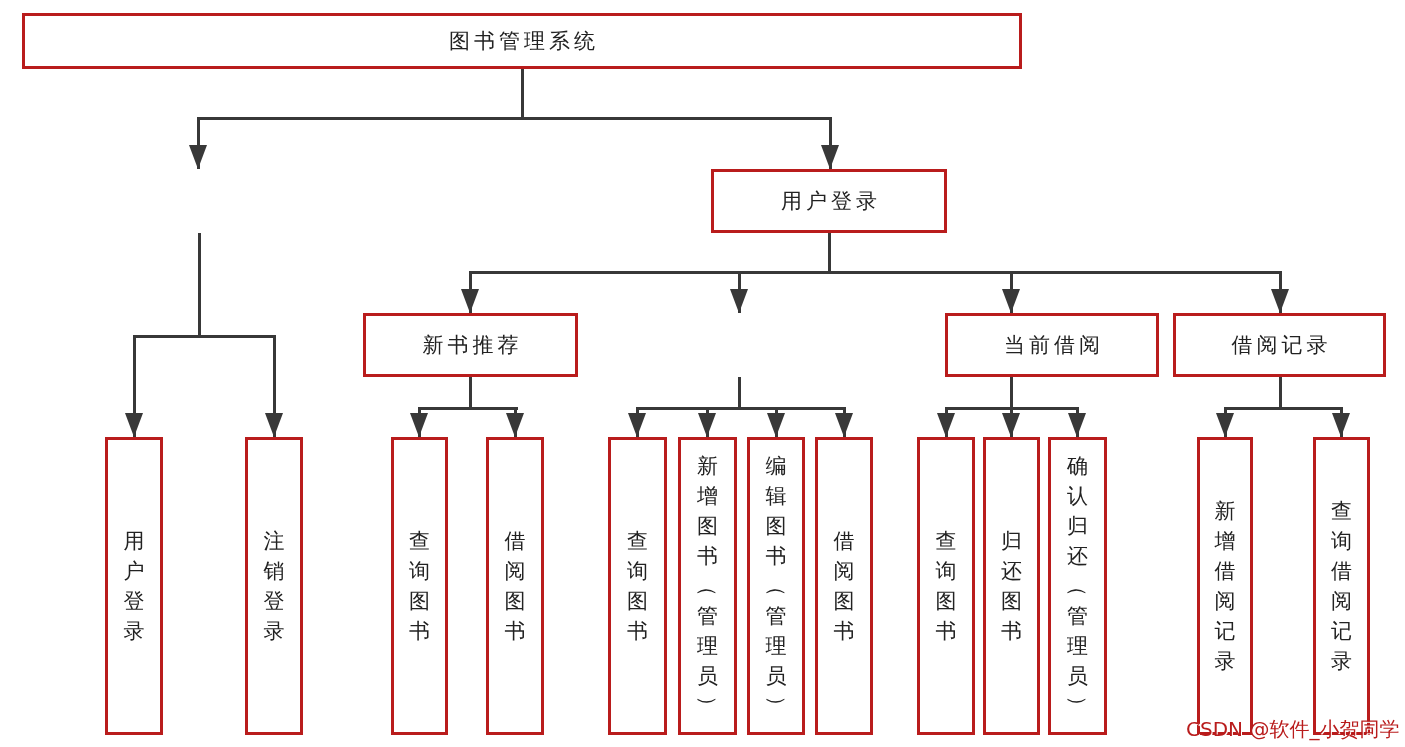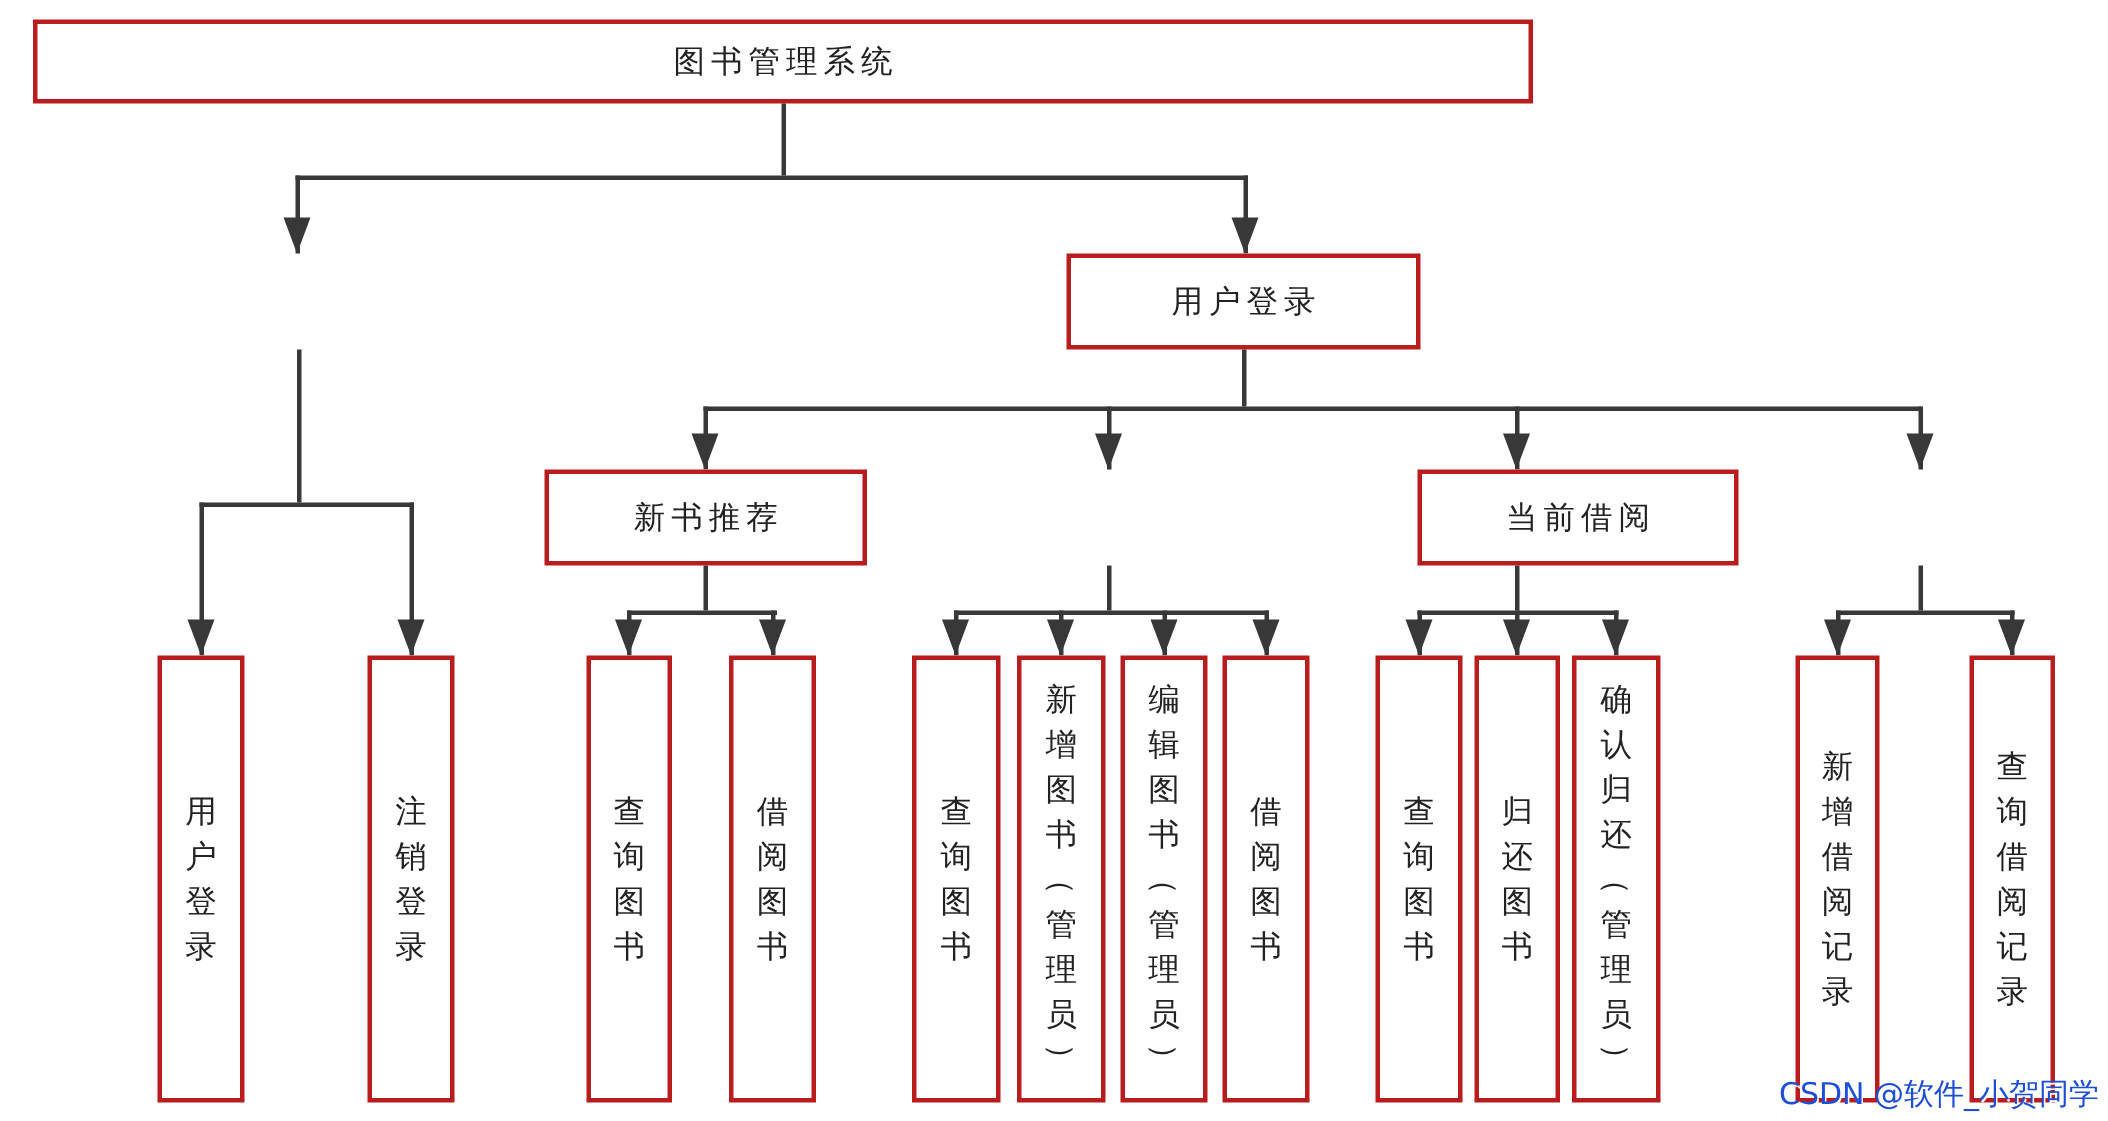--- a/index.html
+++ b/index.html
@@ -53,21 +53,21 @@
     width: 0; height: 0;
     border-left: 9px solid transparent;
     border-right: 9px solid transparent;
     border-top: 24px solid #383838;
   }
   .watermark {
     position: absolute;
     left: 1186px;
     top: 716px;
     font-size: 20px;
-    color: #1d4ed8;
+    color: #b91c1c;
     white-space: nowrap;
     text-shadow: 1px 1px 0 #ffffff;
   }
 </style>
 </head>
 <body>
 
 <div class="stage">
 
   <div class="node" style="left:22px; top:13px; width:1000px; height:56px;">
@@ -102,20 +102,23 @@
   <div class="ah" style="left:1002px; top:289px;"></div>
   <div class="vl" style="left:1279px; top:271px; height:42px;"></div>
   <div class="ah" style="left:1271px; top:289px;"></div>
 
   <div class="node" style="left:363px; top:313px; width:215px; height:64px;">
     <span class="hlabel">新书推荐</span>
   </div>
   <div class="node" style="left:945px; top:313px; width:214px; height:64px;">
     <span class="hlabel">当前借阅</span>
   </div>
+  <div class="node" style="left:1173px; top:313px; width:213px; height:64px;">
+    <span class="hlabel">借阅记录</span>
+  </div>
 
   <div class="vl" style="left:469px; top:377px; height:30px;"></div>
   <div class="hl" style="left:418px; top:407px; width:100px;"></div>
   <div class="vl" style="left:418px; top:407px; height:30px;"></div>
   <div class="ah" style="left:410px; top:413px;"></div>
   <div class="vl" style="left:514px; top:407px; height:30px;"></div>
   <div class="ah" style="left:506px; top:413px;"></div>
 
   <div class="vl" style="left:738px; top:377px; height:30px;"></div>
   <div class="hl" style="left:636px; top:407px; width:210px;"></div>

